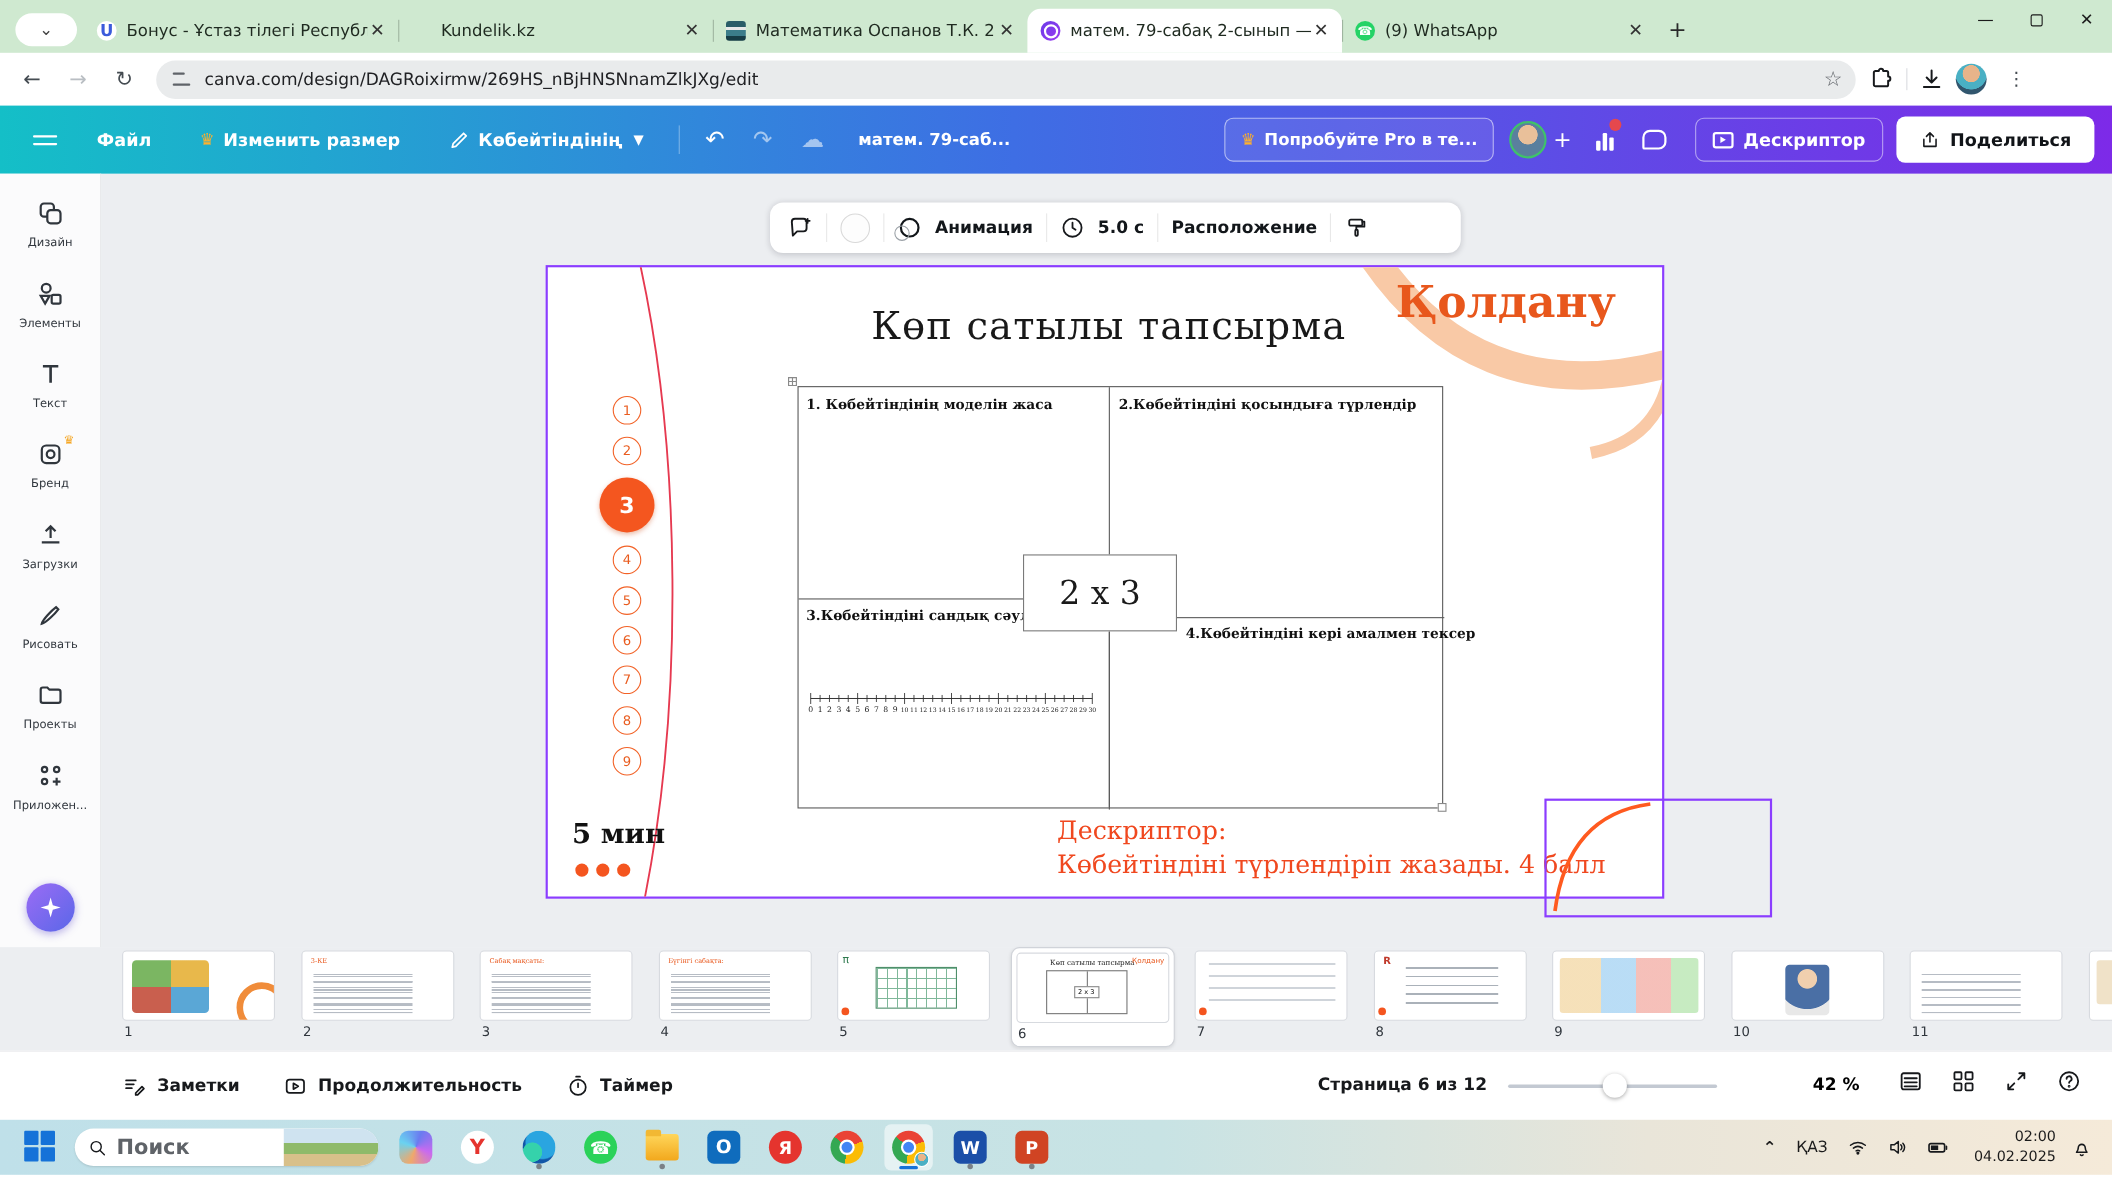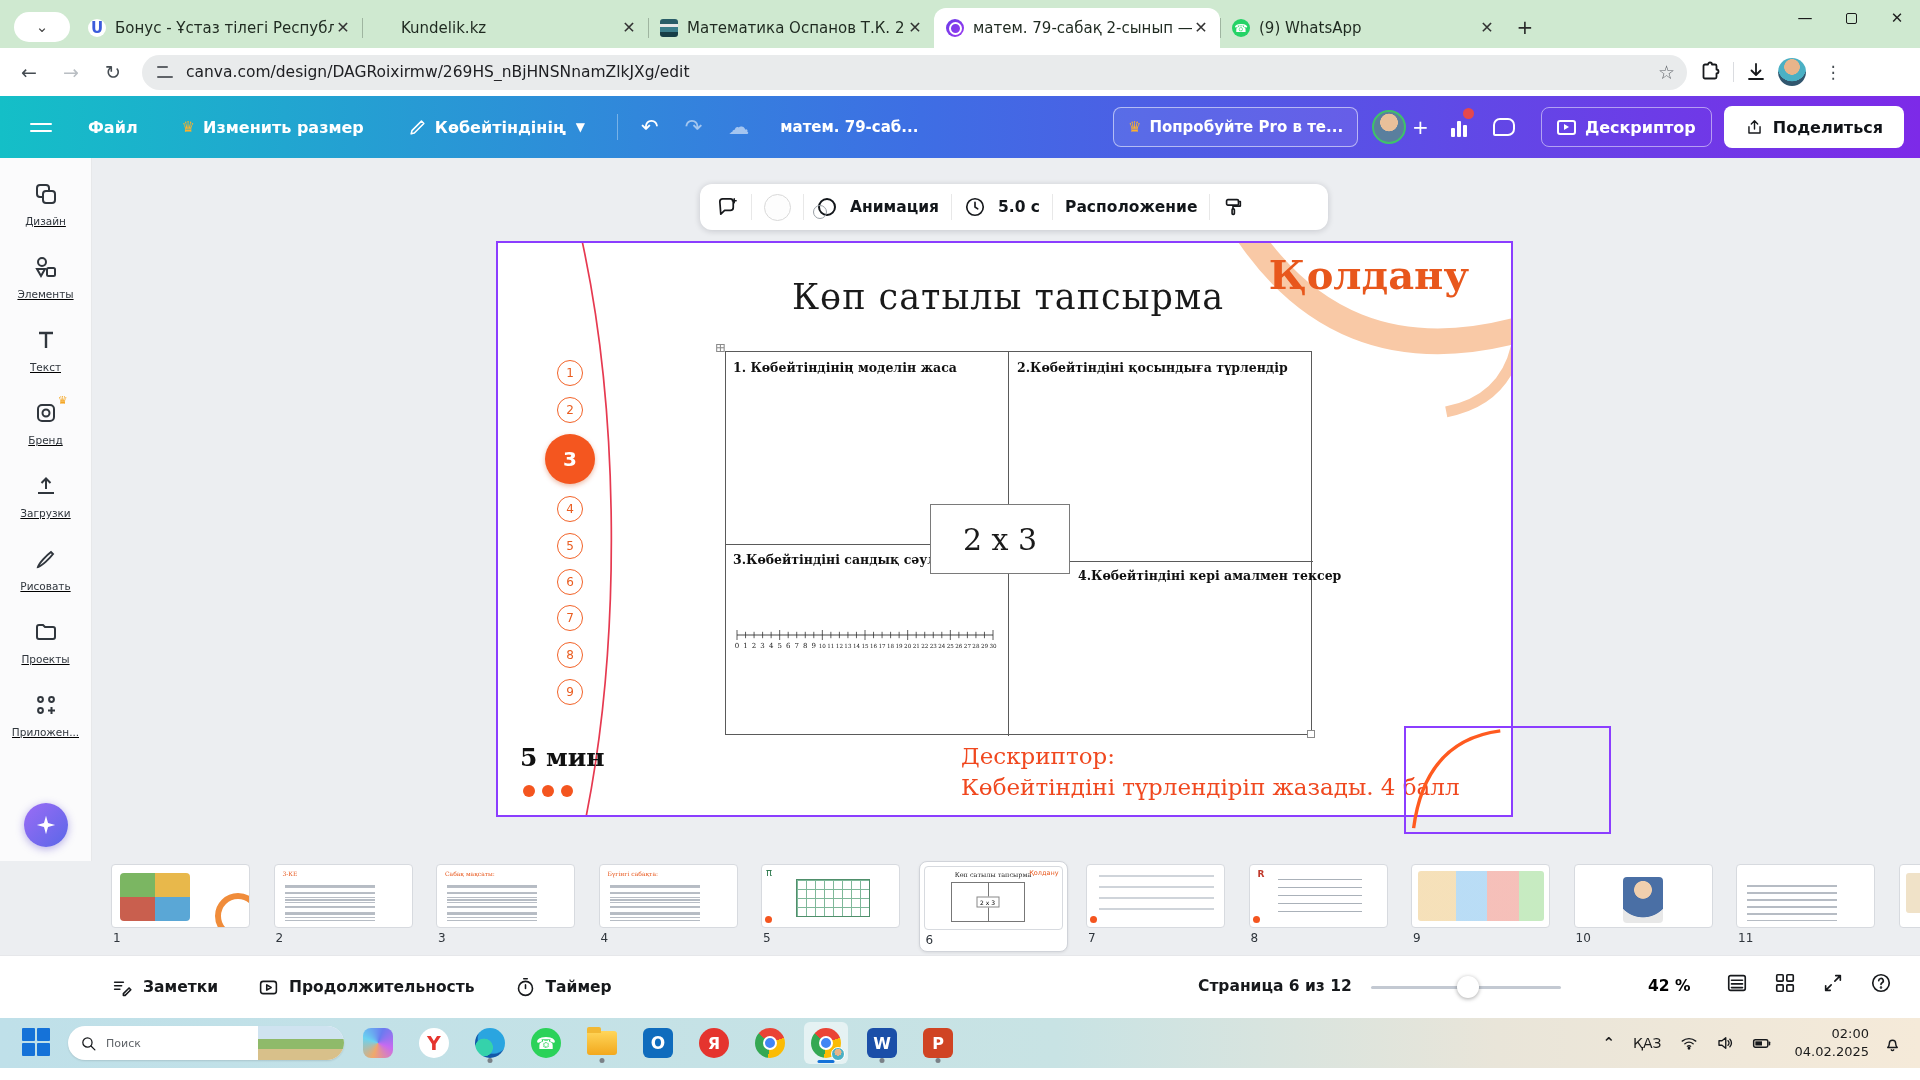--- a/index.html
+++ b/index.html
@@ -61,21 +61,21 @@
   .stats-wrap b { width:4px; background:#fff; border-radius:1px; display:block; }
   .reddot { position:absolute; top:-9px; right:-7px; width:11px; height:11px; border-radius:50%; background:#e5484d; }
   .bubble { width:22px; height:18px; border:2px solid #fff; border-radius:7px 7px 7px 2px; margin:0 14px; }
   .present-btn { border:1.5px solid rgba(255,255,255,.5); border-radius:8px; height:40px; display:flex; align-items:center; gap:9px; padding:0 15px; font-size:16px; font-weight:bold; margin:0 12px; white-space:nowrap; }
   .pres-ic { width:19px; height:15px; border:2px solid #fff; border-radius:3px; display:flex; align-items:center; justify-content:center; }
   .pres-ic i { width:0; height:0; border-left:5px solid #fff; border-top:3.5px solid transparent; border-bottom:3.5px solid transparent; }
   .share-btn { background:#fff; color:#111418; border-radius:8px; height:42px; display:flex; align-items:center; gap:9px; padding:0 21px; font-size:16px; font-weight:bold; white-space:nowrap; }
 
   
   .workspace { position:relative; height:703px; background:#eceef1; display:flex; }
-  .sidebar { position:relative; width:92px; background:#fbfbfc; border-right:1px solid #e7e8ea; padding-top:10px; flex:none; z-index:3;text-decoration:underline; }
+  .sidebar { position:relative; width:92px; background:#fbfbfc; border-right:1px solid #e7e8ea; padding-top:10px; flex:none; z-index:3; }
   .sb-item { height:73px; display:flex; flex-direction:column; align-items:center; justify-content:center; gap:5px; color:#30363d; }
   .sb-item svg { width:24px; height:24px; stroke:#30363d; }
   .sb-label { font-size:10.5px; white-space:nowrap; max-width:86px; overflow:hidden; }
   .sb-ico { position:relative; }
   .sb-crown { position:absolute; top:-7px; right:-10px; color:#f5a623; font-size:11px; }
   .magic-btn { position:absolute; left:24px; bottom:14px; width:44px; height:44px; border-radius:50%; background:linear-gradient(135deg,#9b6cf5,#5a67e8); box-shadow:0 2px 8px rgba(80,60,200,.4); display:flex; align-items:center; justify-content:center; }
 
   .canvas-area { position:relative; flex:1; }
 
   
@@ -153,21 +153,21 @@
   .zoom-thumb { position:absolute; left:86px; top:-10px; width:22px; height:22px; background:#fff; border-radius:50%; box-shadow:0 1px 4px rgba(0,0,0,.35); }
   .zoom-pct { position:absolute; left:1648px; top:21px; font-size:15.5px; font-weight:bold; color:#000000; }
   .bb-icons { position:absolute; left:1726px; top:16px; display:flex; gap:26px; align-items:center; }
   .bb-icons svg { width:22px; height:22px; }
 
   
   .taskbar { position:relative; height:50px; background:linear-gradient(90deg,#bfe0e9 0%, #c8e3e4 55%, #e9e5d9 78%, #f5ead9 100%); }
   .tb-start { position:absolute; left:22px; top:10px; width:30px; height:30px; display:grid; grid-template-columns:13px 13px; grid-template-rows:13px 13px; gap:2px; }
   .tb-start i { background:#1572d8; border-radius:1px; }
   .tb-search { position:absolute; left:68px; top:8px; width:276px; height:34px; background:#fff; border-radius:17px; display:flex; align-items:center; padding:0 0 0 12px; box-shadow:0 1px 2px rgba(0,0,0,.12); overflow:hidden; }
-  .tb-search .q { font-size:11px; color:#5f6368; margin-left:9px; flex:1; }
+  .tb-search .q { font-size:19px; color:#5f6368; margin-left:9px; flex:1;font-weight:bold; }
   .tb-search .pic { width:86px; height:34px; background:linear-gradient(180deg,#cfe3f0 0 38%, #8fba6a 38% 68%, #d8c08a 68%); }
   .tb-apps { position:absolute; left:356px; top:4px; display:flex; gap:12px; }
   .tb-app { position:relative; width:44px; height:42px; display:flex; align-items:center; justify-content:center; border-radius:6px; }
   .tb-app.active { background:rgba(255,255,255,.55); }
   .tb-app .dot { position:absolute; bottom:1px; left:50%; transform:translateX(-50%); width:5px; height:5px; border-radius:50%; background:#7a8187; }
   .tb-app .bar { position:absolute; bottom:1px; left:50%; transform:translateX(-50%); width:17px; height:3.5px; border-radius:2px; background:#1572d8; }
   .ai { width:30px; height:30px; border-radius:50%; display:flex; align-items:center; justify-content:center; font-weight:bold; color:#fff; }
   .ai-copilot { background:conic-gradient(from 20deg,#6a7bf0,#c86af0,#f0a86a,#6ad2f0,#6a7bf0); border-radius:8px; }
   .ai-ysearch { background:#fff; color:#e5342e; border-radius:50%; font-size:19px; }
   .ai-edge { background:radial-gradient(circle at 30% 65%, #35d2ab 0 30%, transparent 32%), radial-gradient(circle at 60% 35%, #2aa5e0 0 55%, #1257a8 60%); }

